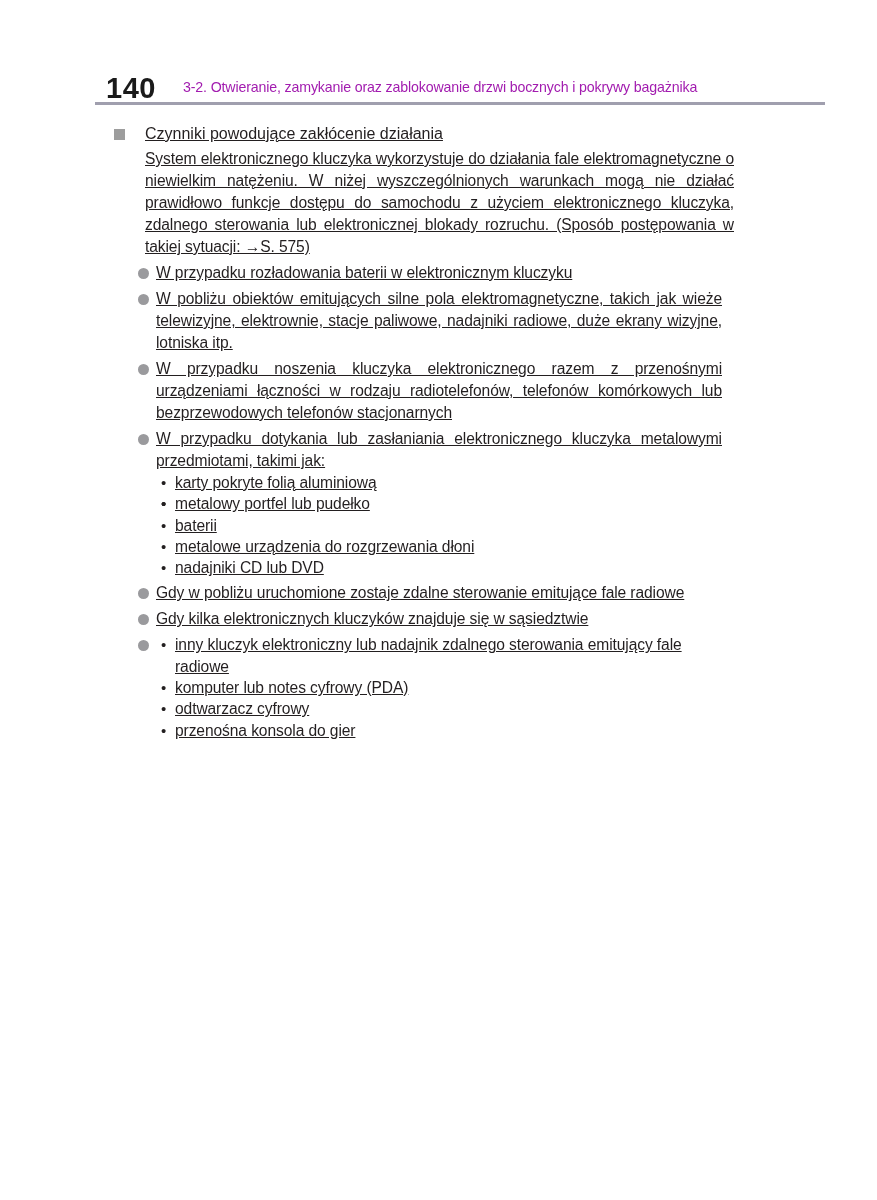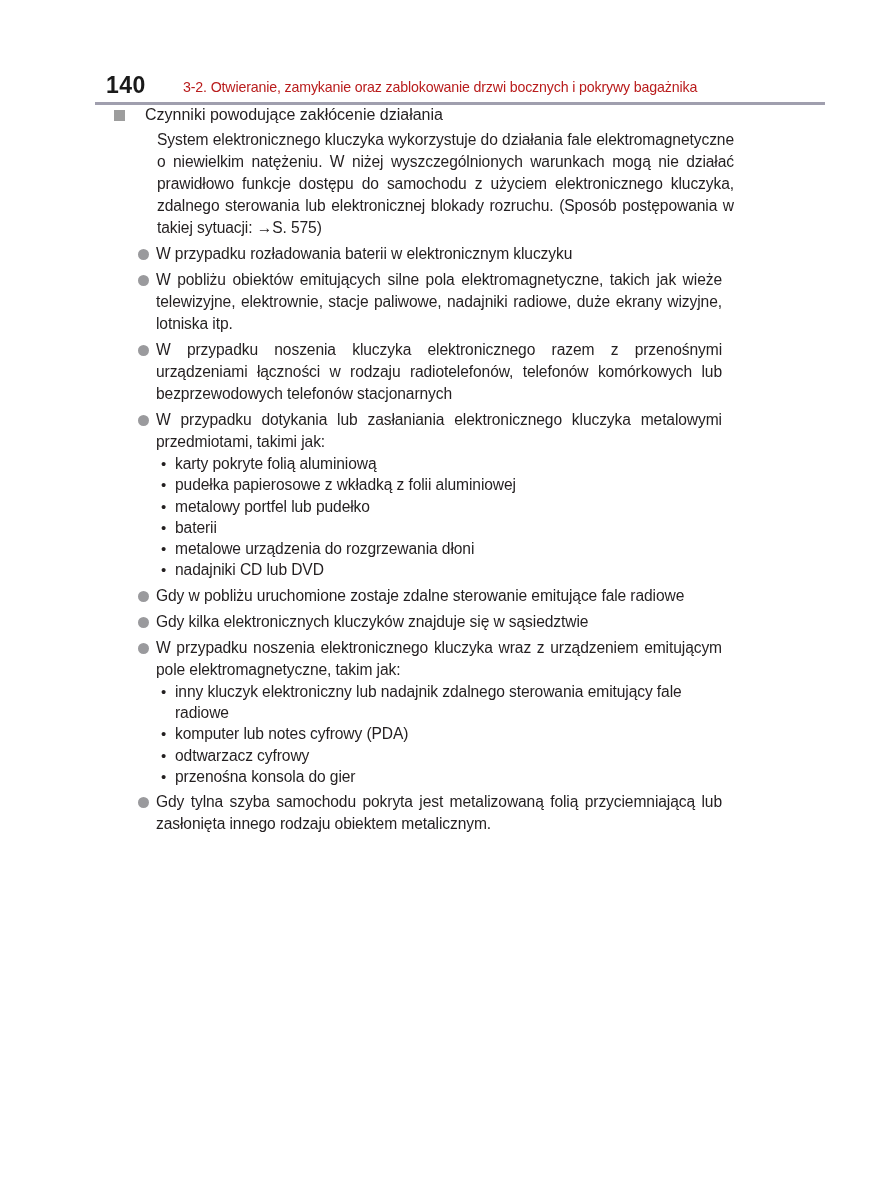--- a/index.html
+++ b/index.html
@@ -19,67 +19,68 @@
       position: absolute;
       left: 95px;
       top: 70px;
       width: 730px;
       height: 34px;
     }
     .page-number {
       position: absolute;
       left: 11px;
       top: 2px;
-      font-size: 23px;
+      font-size: 29px;
       font-weight: bold;
       letter-spacing: 0.5px;
       color: #1a1a1a;
     }
     .chapter-title {
       position: absolute;
       left: 88px;
       top: 9px;
       font-size: 14.2px;
-      color: #b91c1c;
+      color: #a21caf;
       white-space: nowrap;
       letter-spacing: -0.15px;
     }
     .header-rule {
       position: absolute;
       left: 0;
       top: 32px;
       width: 730px;
       height: 3px;
       background: #a09fae;
     }
 
     .content {
       position: absolute;
       left: 112px;
-      top: 104px;
+      top: 123px;
       width: 622px;
+      text-decoration: underline;
     }
     .section-title {
       position: relative;
       padding-left: 33px;
       font-size: 16px;
       line-height: 22px;
       color: #231f20;
       margin-bottom: 3px;
     }
     .section-title .square-bullet {
       position: absolute;
       left: 2px;
       top: 6px;
       width: 11px;
       height: 11px;
       background: #9d9d9d;
     }
     .intro {
-      margin-left: 45px;
+      margin-left: 33px;
       font-size: 15.6px;
       line-height: 22px;
       text-align: justify;
       letter-spacing: -0.1px;
     }
     .conditions {
       list-style: none;
       margin: 4px 12px 0 0;
       padding: 0;
     }
@@ -149,43 +150,38 @@
     </li>
     <li class="condition">
       <span class="dot-bullet"></span>
       <span>W przypadku noszenia kluczyka elektronicznego razem z przenośnymi urządzeniami łączności w rodzaju radiotelefonów, telefonów komórkowych lub bezprzewodowych telefonów stacjonarnych</span>
     </li>
     <li class="condition">
       <span class="dot-bullet"></span>
       <span>W przypadku dotykania lub zasłaniania elektronicznego kluczyka metalowymi przedmiotami, takimi jak:</span>
       <ul class="subitems">
         <li class="subitem"><span class="small-bullet">•</span><span>karty pokryte folią aluminiową</span></li>
-        <li class="subitem"><span class="small-bullet">•</span><span>pudełka papierosowe z wkładką z folii aluminiowej</span></li>
+        <li class="subitem"><span class="small-bullet">•</span></li>
         <li class="subitem"><span class="small-bullet">•</span><span>metalowy portfel lub pudełko</span></li>
         <li class="subitem"><span class="small-bullet">•</span><span>baterii</span></li>
         <li class="subitem"><span class="small-bullet">•</span><span>metalowe urządzenia do rozgrzewania dłoni</span></li>
         <li class="subitem"><span class="small-bullet">•</span><span>nadajniki CD lub DVD</span></li>
       </ul>
     </li>
     <li class="condition">
       <span class="dot-bullet"></span>
       <span>Gdy w pobliżu uruchomione zostaje zdalne sterowanie emitujące fale radiowe</span>
     </li>
     <li class="condition">
       <span class="dot-bullet"></span>
       <span>Gdy kilka elektronicznych kluczyków znajduje się w sąsiedztwie</span>
     </li>
     <li class="condition">
       <span class="dot-bullet"></span>
-      <span>W przypadku noszenia elektronicznego kluczyka wraz z urządzeniem emitującym pole elektromagnetyczne, takim jak:</span>
       <ul class="subitems">
         <li class="subitem"><span class="small-bullet">•</span><span>inny kluczyk elektroniczny lub nadajnik zdalnego sterowania emitujący fale radiowe</span></li>
         <li class="subitem"><span class="small-bullet">•</span><span>komputer lub notes cyfrowy (PDA)</span></li>
         <li class="subitem"><span class="small-bullet">•</span><span>odtwarzacz cyfrowy</span></li>
         <li class="subitem"><span class="small-bullet">•</span><span>przenośna konsola do gier</span></li>
       </ul>
     </li>
-    <li class="condition">
-      <span class="dot-bullet"></span>
-      <span>Gdy tylna szyba samochodu pokryta jest metalizowaną folią przyciemniającą lub zasłonięta innego rodzaju obiektem metalicznym.</span>
-    </li>
   </ul>
 </div>
 
 </body></html>

